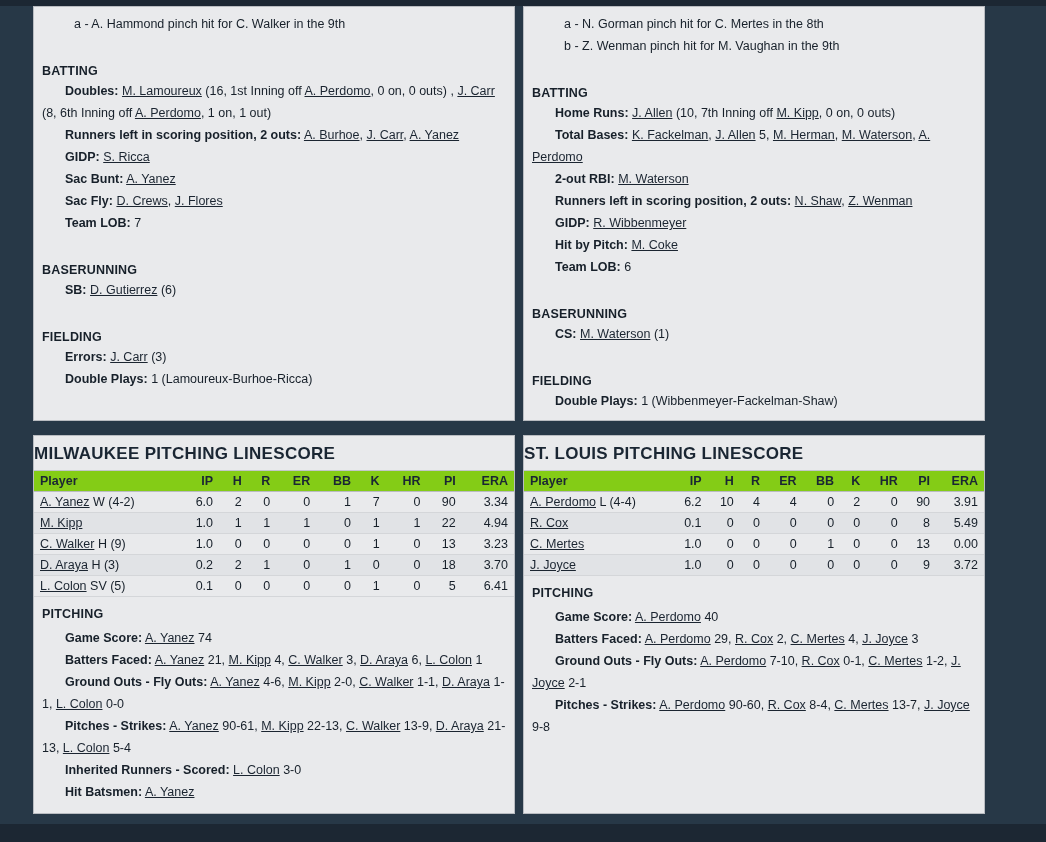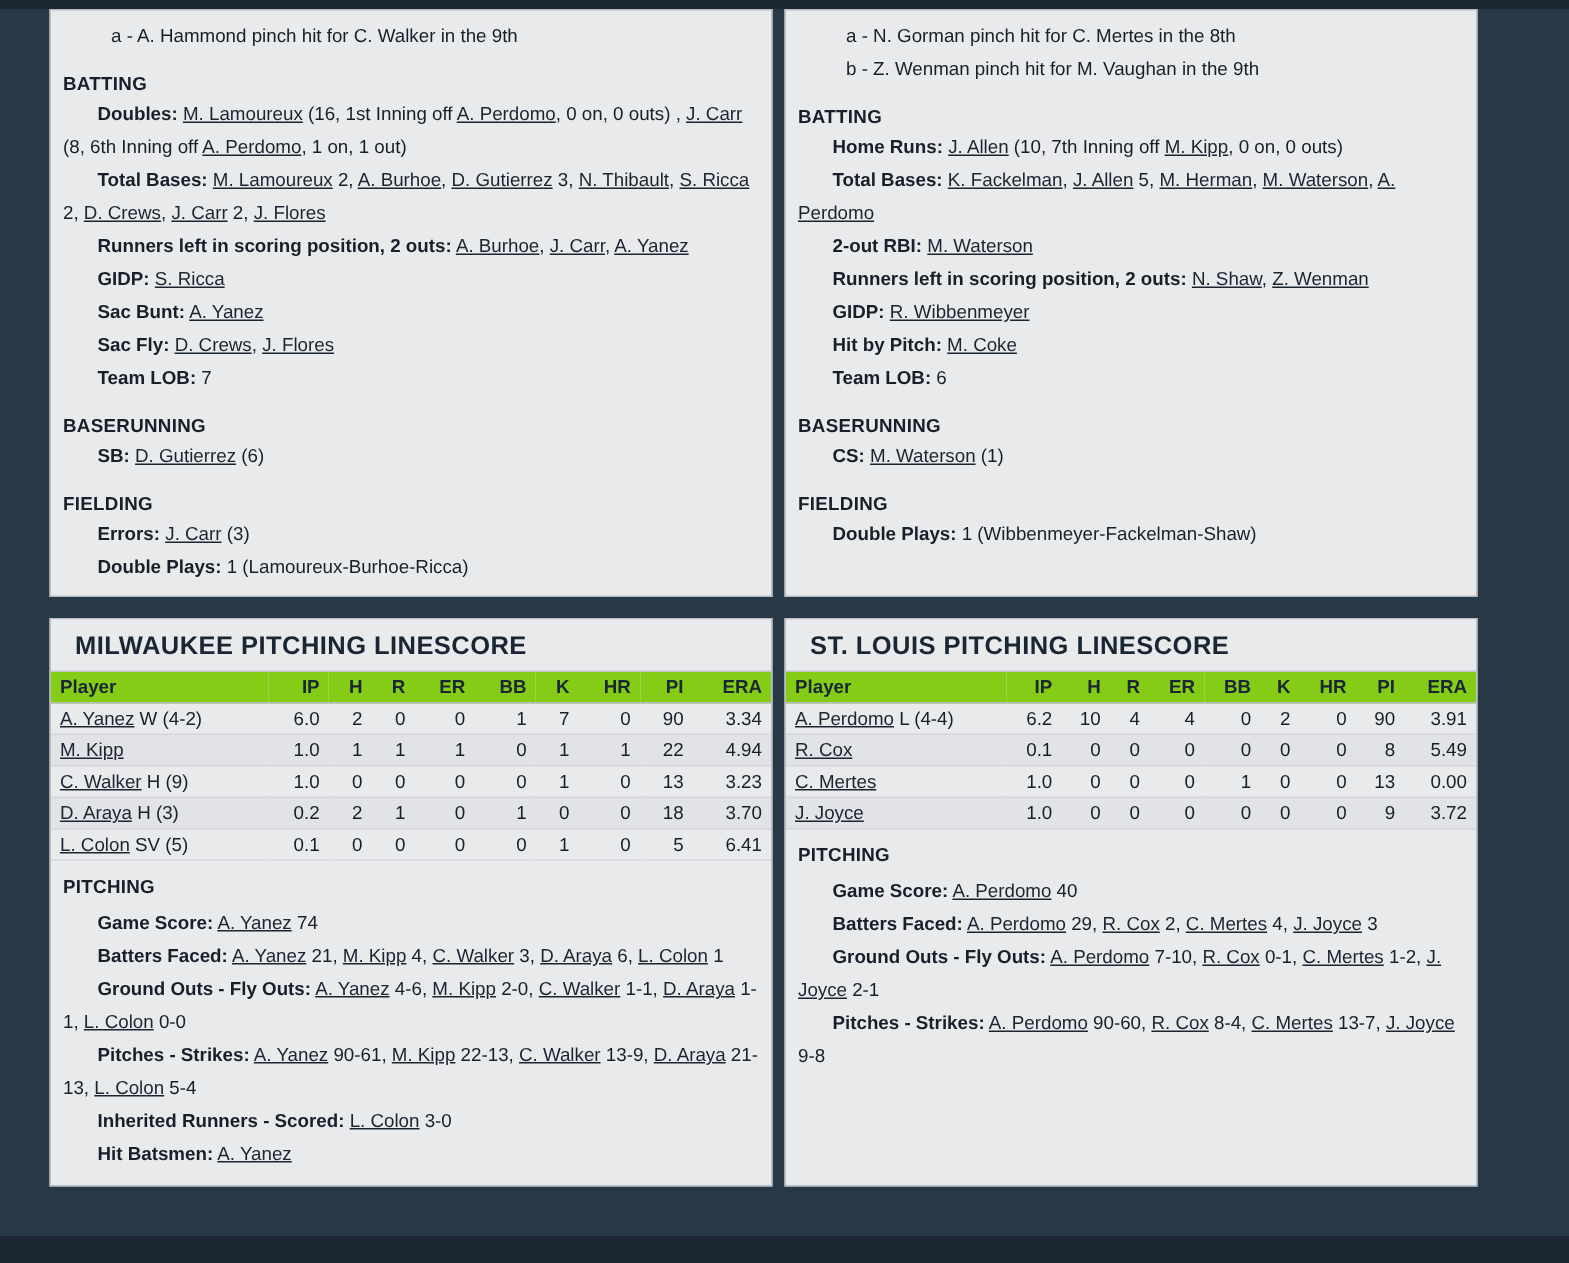--- a/index.html
+++ b/index.html
@@ -18,29 +18,29 @@
   .panel{
     background:#e9eaec;
     border:1px solid #b9bcc1;
     box-sizing:border-box;
   }
   .panel.left{width:482px;}
   .panel.right{width:462px;}
   .pad{padding:6px 8px 8px 8px;}
   .notes{line-height:22px;}
   .notes .note{white-space:nowrap;margin-left:32px;}
-  .sect{font-weight:bold;margin-top:14px;margin-bottom:2px;letter-spacing:.2px;}
+  .sect{font-weight:bold;margin-top:29px;margin-bottom:2px;letter-spacing:.2px;}
   .line{line-height:22px;}
   .lbl{font-weight:bold;padding-left:23px;}
   a.pl{color:#1b2531;text-decoration:underline;cursor:pointer;}
   .hdrbar{
     background:#e9eaec;
     font-size:17px;font-weight:bold;
     color:#1a2633;
-    padding:8px 8px 6px 16px;
+    padding:8px 8px 6px 0;
     border-bottom:1px solid #c3c6ca;
     letter-spacing:.3px;
   }
   table.ls{width:100%;border-collapse:collapse;font-size:12.5px;}
   table.ls th{
     background:#84cc16;
     font-weight:bold;text-align:right;
     padding:3px 6px;border-bottom:1px solid #b9bcc1;
     color:#1a2633;
   }
@@ -68,21 +68,20 @@
     <div class="panelrow">
 
       <div class="panel left">
         <div class="pad">
           <div class="notes">
             <div class="note">a - A. Hammond pinch hit for C. Walker in the 9th</div>
           </div>
 
           <div class="sect">BATTING</div>
           <div class="line"><span class="lbl">Doubles:</span> <span><a class="pl">M. Lamoureux</a> (16, 1st Inning off <a class="pl">A. Perdomo</a>, 0 on, 0 outs) , <a class="pl">J. Carr</a> (8, 6th Inning off <a class="pl">A. Perdomo</a>, 1 on, 1 out)</span></div>
-          <div class="line"><span class="lbl">Total Bases:</span> <span><a class="pl">M. Lamoureux</a> 2, <a class="pl">A. Burhoe</a>, <a class="pl">D. Gutierrez</a> 3, <a class="pl">N. Thibault</a>, <a class="pl">S. Ricca</a> 2, <a class="pl">D. Crews</a>, <a class="pl">J. Carr</a> 2, <a class="pl">J. Flores</a></span></div>
           <div class="line"><span class="lbl">Runners left in scoring position, 2 outs:</span> <span><a class="pl">A. Burhoe</a>, <a class="pl">J. Carr</a>, <a class="pl">A. Yanez</a></span></div>
           <div class="line"><span class="lbl">GIDP:</span> <span><a class="pl">S. Ricca</a></span></div>
           <div class="line"><span class="lbl">Sac Bunt:</span> <span><a class="pl">A. Yanez</a></span></div>
           <div class="line"><span class="lbl">Sac Fly:</span> <span><a class="pl">D. Crews</a>, <a class="pl">J. Flores</a></span></div>
           <div class="line"><span class="lbl">Team LOB:</span> <span>7</span></div>
 
           <div class="sect">BASERUNNING</div>
           <div class="line"><span class="lbl">SB:</span> <span><a class="pl">D. Gutierrez</a> (6)</span></div>
 
           <div class="sect">FIELDING</div>

